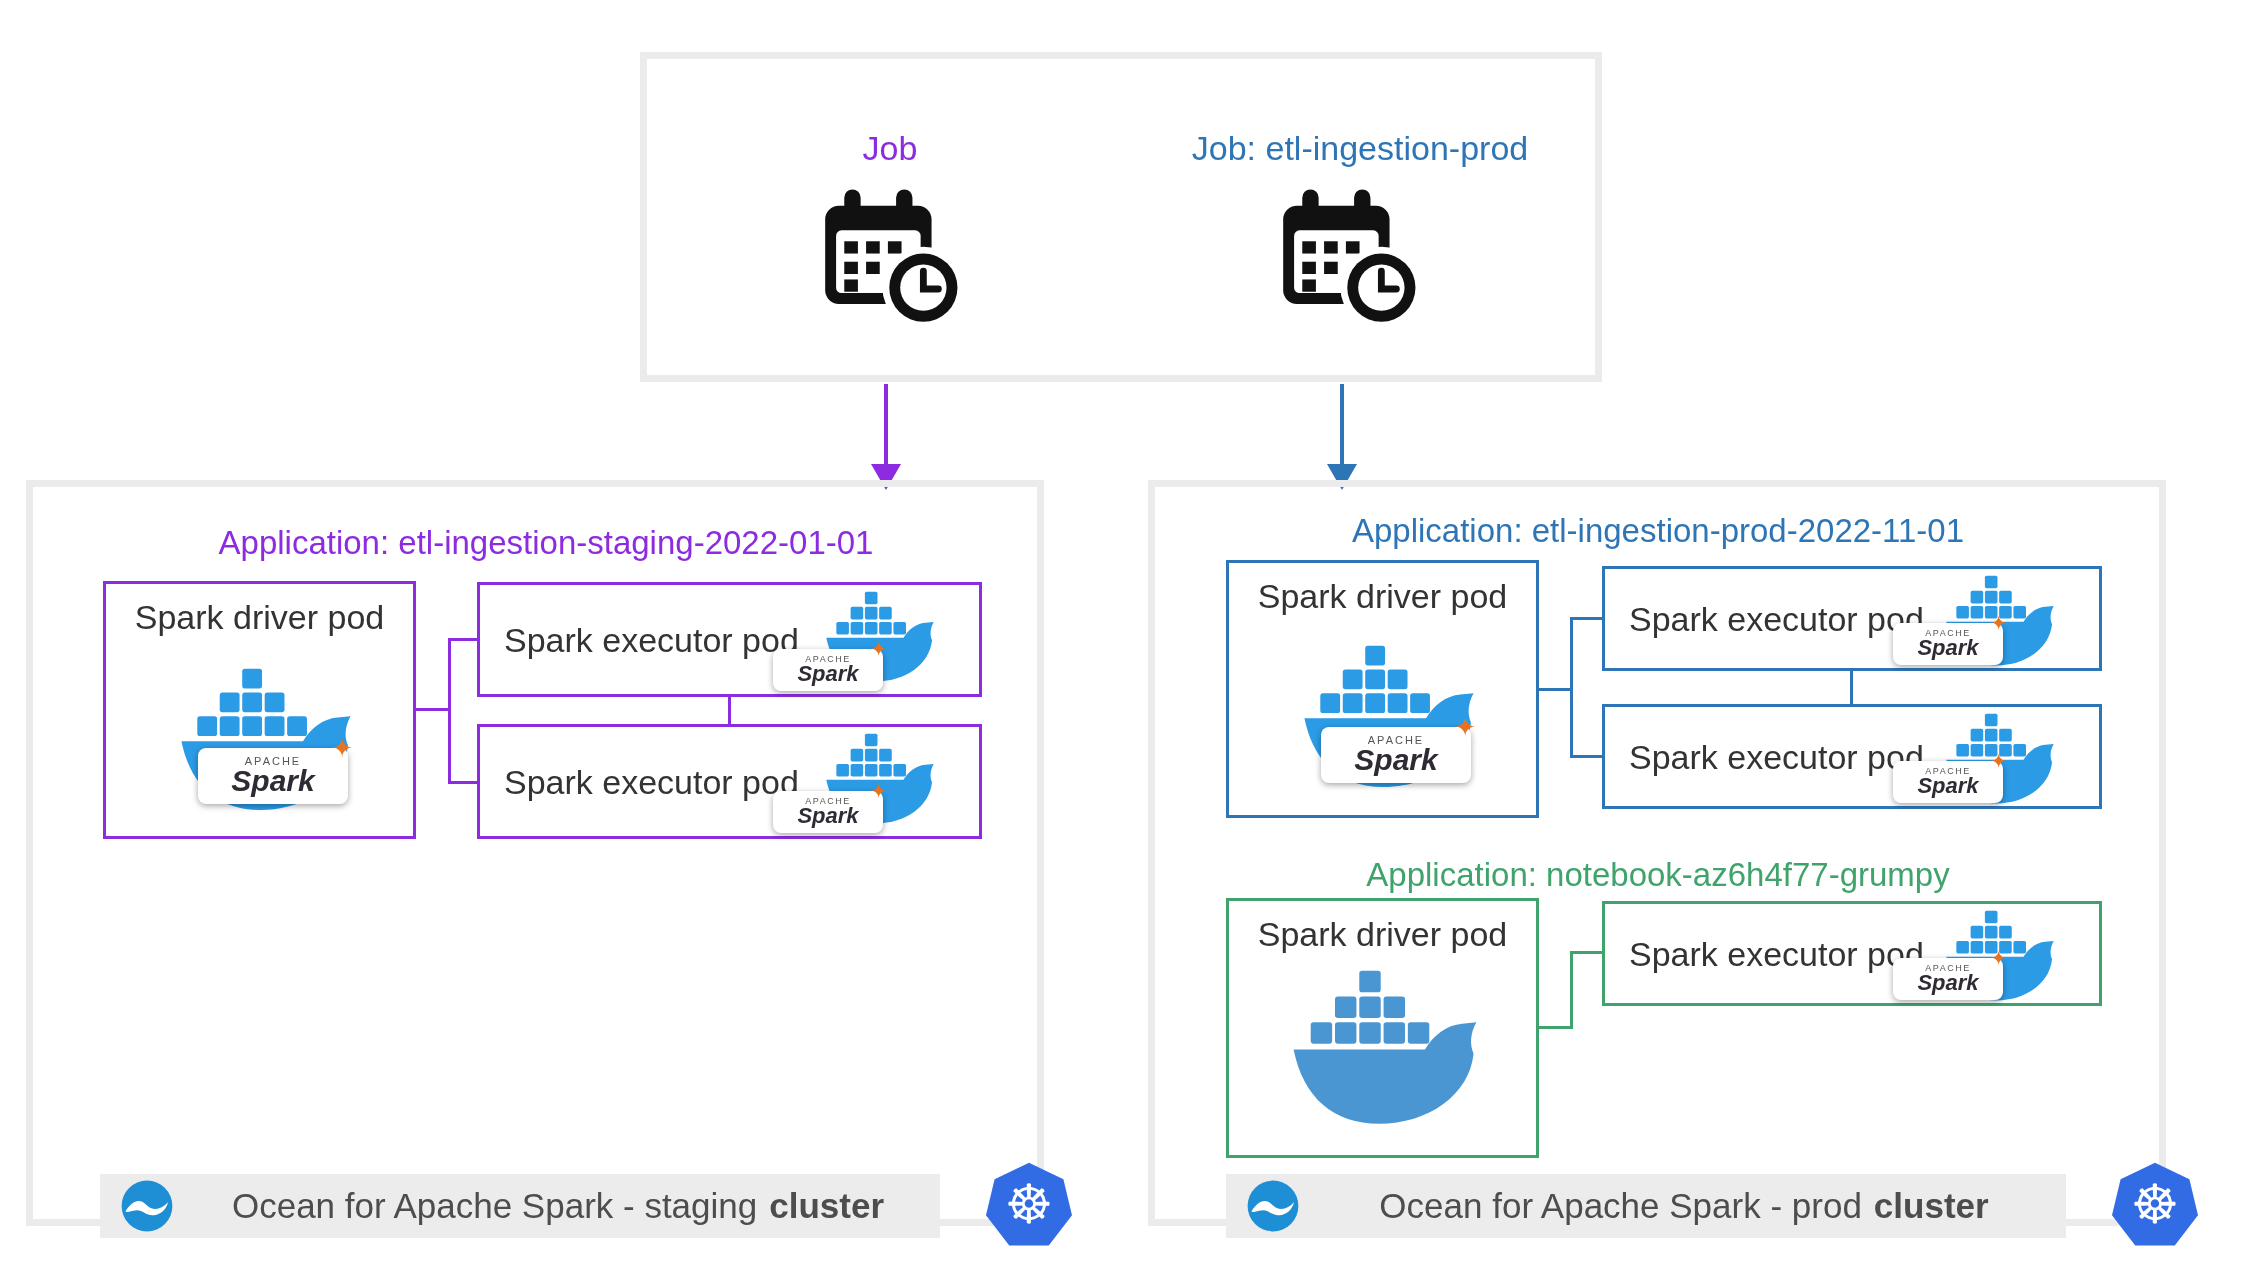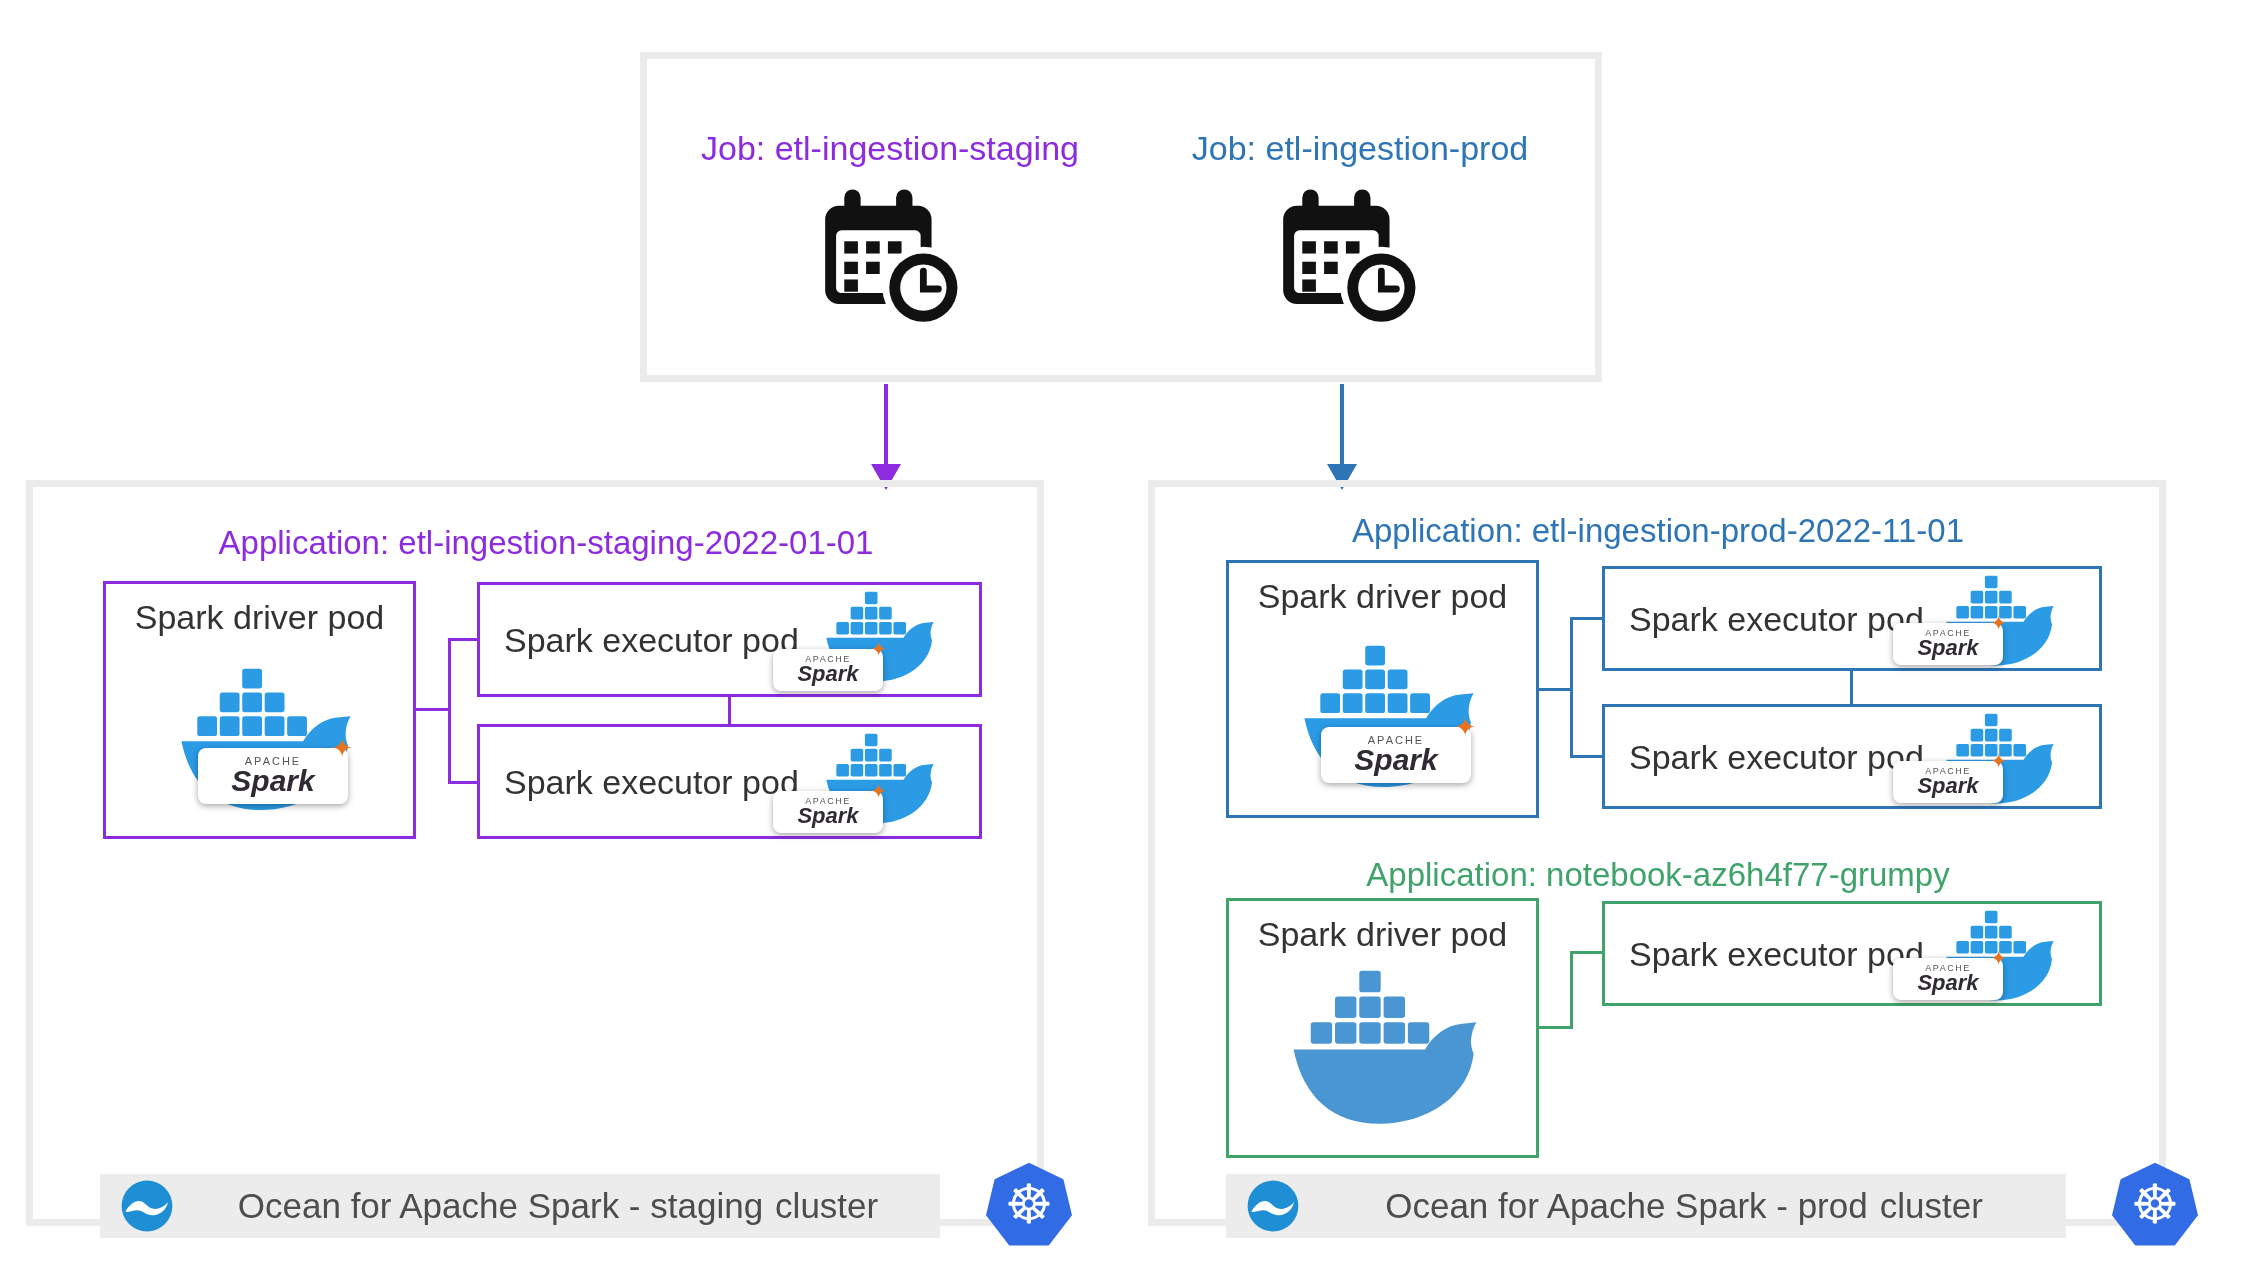--- a/index.html
+++ b/index.html
@@ -53,21 +53,21 @@
   .badge-sm .sb-apache{font-size:9px;letter-spacing:1.5px;}
   .sb-spark{font-size:30px;font-weight:bold;font-style:italic;color:#2f2a33;line-height:.95;}
   .badge-sm .sb-spark{font-size:22px;}
   .sb-star{position:absolute;top:-13px;right:-5px;color:var(--spark-orange);font-size:26px;line-height:1;}
   .badge-sm .sb-star{top:-10px;right:-4px;font-size:20px;}
 
   .footer-bar{position:absolute;display:flex;align-items:center;gap:22px;
               padding:0 20px;background:var(--bar-gray);}
   .ocean-icon{flex:0 0 auto;color:var(--ocean-blue);}
   .footer-text{flex:1;text-align:center;font-size:35px;color:#4d4d4d;white-space:nowrap;}
-  .footer-bold{font-weight:normal;margin-left:12px;}
+  .footer-bold{font-weight:bold;margin-left:12px;}
 
   .k8s-icon{position:absolute;width:86px;height:86px;background:var(--kubernetes-blue);
             clip-path:polygon(50% 1%,90% 20%,100% 62%,73% 97%,27% 97%,0% 62%,10% 20%);
             display:flex;align-items:center;justify-content:center;}
   .k8s-icon span{color:#fff;font-size:54px;line-height:1;font-family:"DejaVu Sans",sans-serif;}
 </style>
 </head>
 <body>
 
 <div id="canvas">
@@ -110,21 +110,20 @@
         <circle cx="50" cy="50" r="47" fill="currentColor"></circle>
         <path d="M10,60 C22,40 36,35 48,47 C60,59 74,59 89,43 C85,57 76,65 63,67 C50,69 42,58 32,58 C24,58 16,63 10,60 Z" fill="#fff"></path>
       </symbol>
     </defs>
   </svg>
 
   <div class="frame" style="left:640px;top:52px;width:962px;height:330px;"></div>
 
   <div class="label-line purple-text" style="left:648px;top:124px;width:484px;height:48px;font-size:34px;">
     <span class="bold">Job</span>
-      <span>: etl-ingestion-staging</span>
   </div>
   <div class="label-line blue-text" style="left:1118px;top:124px;width:484px;height:48px;font-size:34px;">
     <span class="bold">Job</span>
       <span>: etl-ingestion-prod</span>
   </div>
 
   <svg class="cal-icon" style="left:817px;top:184px;" width="150" height="150">
       <use href="#sym-calendar"></use>
     </svg>
   <svg class="cal-icon" style="left:1275px;top:184px;" width="150" height="150">

